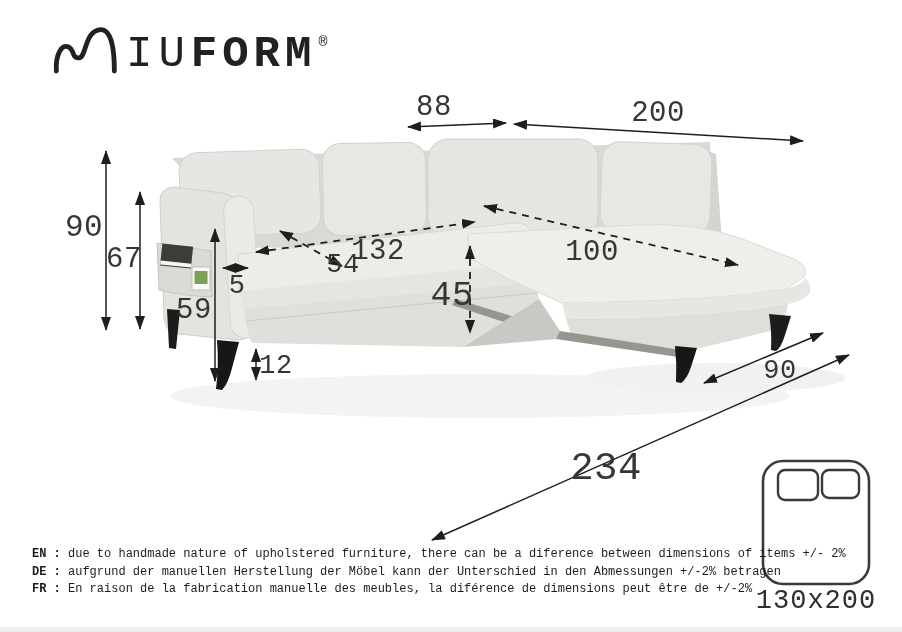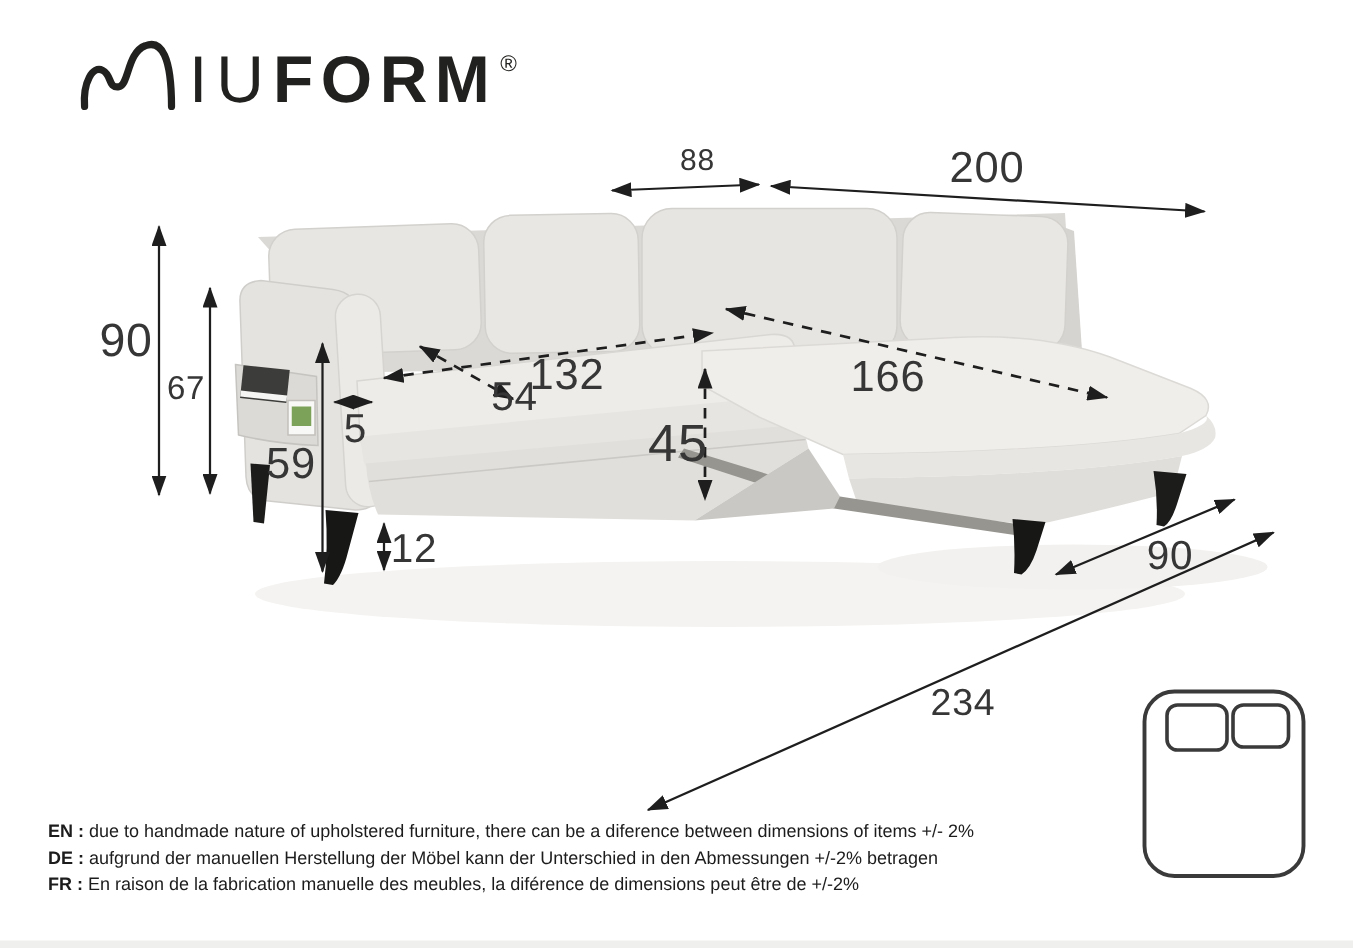--- a/index.html
+++ b/index.html
@@ -1,18 +1,18 @@
 <!DOCTYPE html>
 <html><head>
 <meta charset="utf-8">
 <style>
   html,body{margin:0;padding:0;background:#ffffff;}
   .screen{
     position:relative; width:902px; height:632px; overflow:hidden;
-    background:#ffffff; font-family:Liberation Sans, sans-serif;
+    background:#ffffff; font-family:Liberation Mono, monospace;
   }
   
   .logo{position:absolute; left:52px; top:20px; display:flex; align-items:flex-end; color:#21211f;}
   .logo svg{display:block;}
   .logo-text{display:flex; align-items:flex-end; line-height:1;}
   .logo-light{font-size:44px; font-weight:400; letter-spacing:6px; margin-left:4px;}
   .logo-bold{font-size:44px; font-weight:700; letter-spacing:5px;}
   .logo-reg{font-size:15px; font-weight:400; margin-bottom:26px; margin-left:2px;}
   
   .stage{position:absolute; inset:0;}
@@ -115,34 +115,35 @@
         <line x1="256" y1="349" x2="256" y2="380" stroke="#1e1e1e" stroke-width="1.5" marker-start="url(#ah)" marker-end="url(#ah)"></line>
         <line x1="704" y1="383" x2="823" y2="333" stroke="#1e1e1e" stroke-width="1.5" marker-start="url(#ah)" marker-end="url(#ah)"></line>
         <line x1="432" y1="540" x2="849" y2="355" stroke="#1e1e1e" stroke-width="1.5" marker-start="url(#ah)" marker-end="url(#ah)"></line>
         <line x1="280" y1="231" x2="342" y2="266" stroke="#1e1e1e" stroke-width="1.8" stroke-dasharray="7 6" marker-start="url(#ah)" marker-end="url(#ah)"></line>
         <line x1="256" y1="252" x2="475" y2="222" stroke="#1e1e1e" stroke-width="1.8" stroke-dasharray="7 6" marker-start="url(#ah)" marker-end="url(#ah)"></line>
         <line x1="470" y1="246" x2="470" y2="333" stroke="#1e1e1e" stroke-width="1.8" stroke-dasharray="7 6" marker-start="url(#ah)" marker-end="url(#ah)"></line>
         <line x1="484" y1="206" x2="738" y2="265" stroke="#1e1e1e" stroke-width="1.8" stroke-dasharray="7 6" marker-start="url(#ah)" marker-end="url(#ah)"></line>
       </g>
   </svg>
 
-  <span class="dim" style="left:465px; top:107px; font-size:20px;">88</span>
+  <span class="dim" style="left:434px; top:107px; font-size:29px;">88</span>
   <span class="dim" style="left:658px; top:113px; font-size:29px;">200</span>
   <span class="dim" style="left:84px;  top:227px; font-size:31px;">90</span>
-  <span class="dim" style="left:124px; top:259px; font-size:22px;">67</span>
+  <span class="dim" style="left:124px; top:259px; font-size:29px;">67</span>
   <span class="dim" style="left:237px; top:286px; font-size:27px;">5</span>
   <span class="dim" style="left:194px; top:310px; font-size:29px;">59</span>
   <span class="dim" style="left:276px; top:366px; font-size:27px;">12</span>
   <span class="dim" style="left:306px; top:265px; font-size:27px;margin-left:37px;">54</span>
   <span class="dim" style="left:378px; top:251px; font-size:29px;">132</span>
   <span class="dim" style="left:452px; top:296px; font-size:35px;">45</span>
-  <span class="dim" style="left:592px; top:252px; font-size:29px;">166</span>
+  <span class="dim" style="left:592px; top:252px; font-size:29px;">100</span>
   <span class="dim" style="left:780px; top:371px; font-size:27px;">90</span>
-  <span class="dim" style="left:642px; top:469px; font-size:25px;">234</span>
+  <span class="dim" style="left:606px; top:469px; font-size:39px;">234</span>
 
+  <span class="bed-size">130x200</span>
 
   <div class="notes">
     <div><b>EN</b><b> : </b><span>due to handmade nature of upholstered furniture, there can be a diference between dimensions of items +/- 2%</span></div>
     <div><b>DE</b><b> : </b><span>aufgrund der manuellen Herstellung der Möbel kann der Unterschied in den Abmessungen +/-2% betragen</span></div>
     <div><b>FR</b><b> : </b><span>En raison de la fabrication manuelle des meubles, la diférence de dimensions peut être de +/-2%</span></div>
   </div>
 
   <div class="bottom-strip"></div>
 </div>
 

